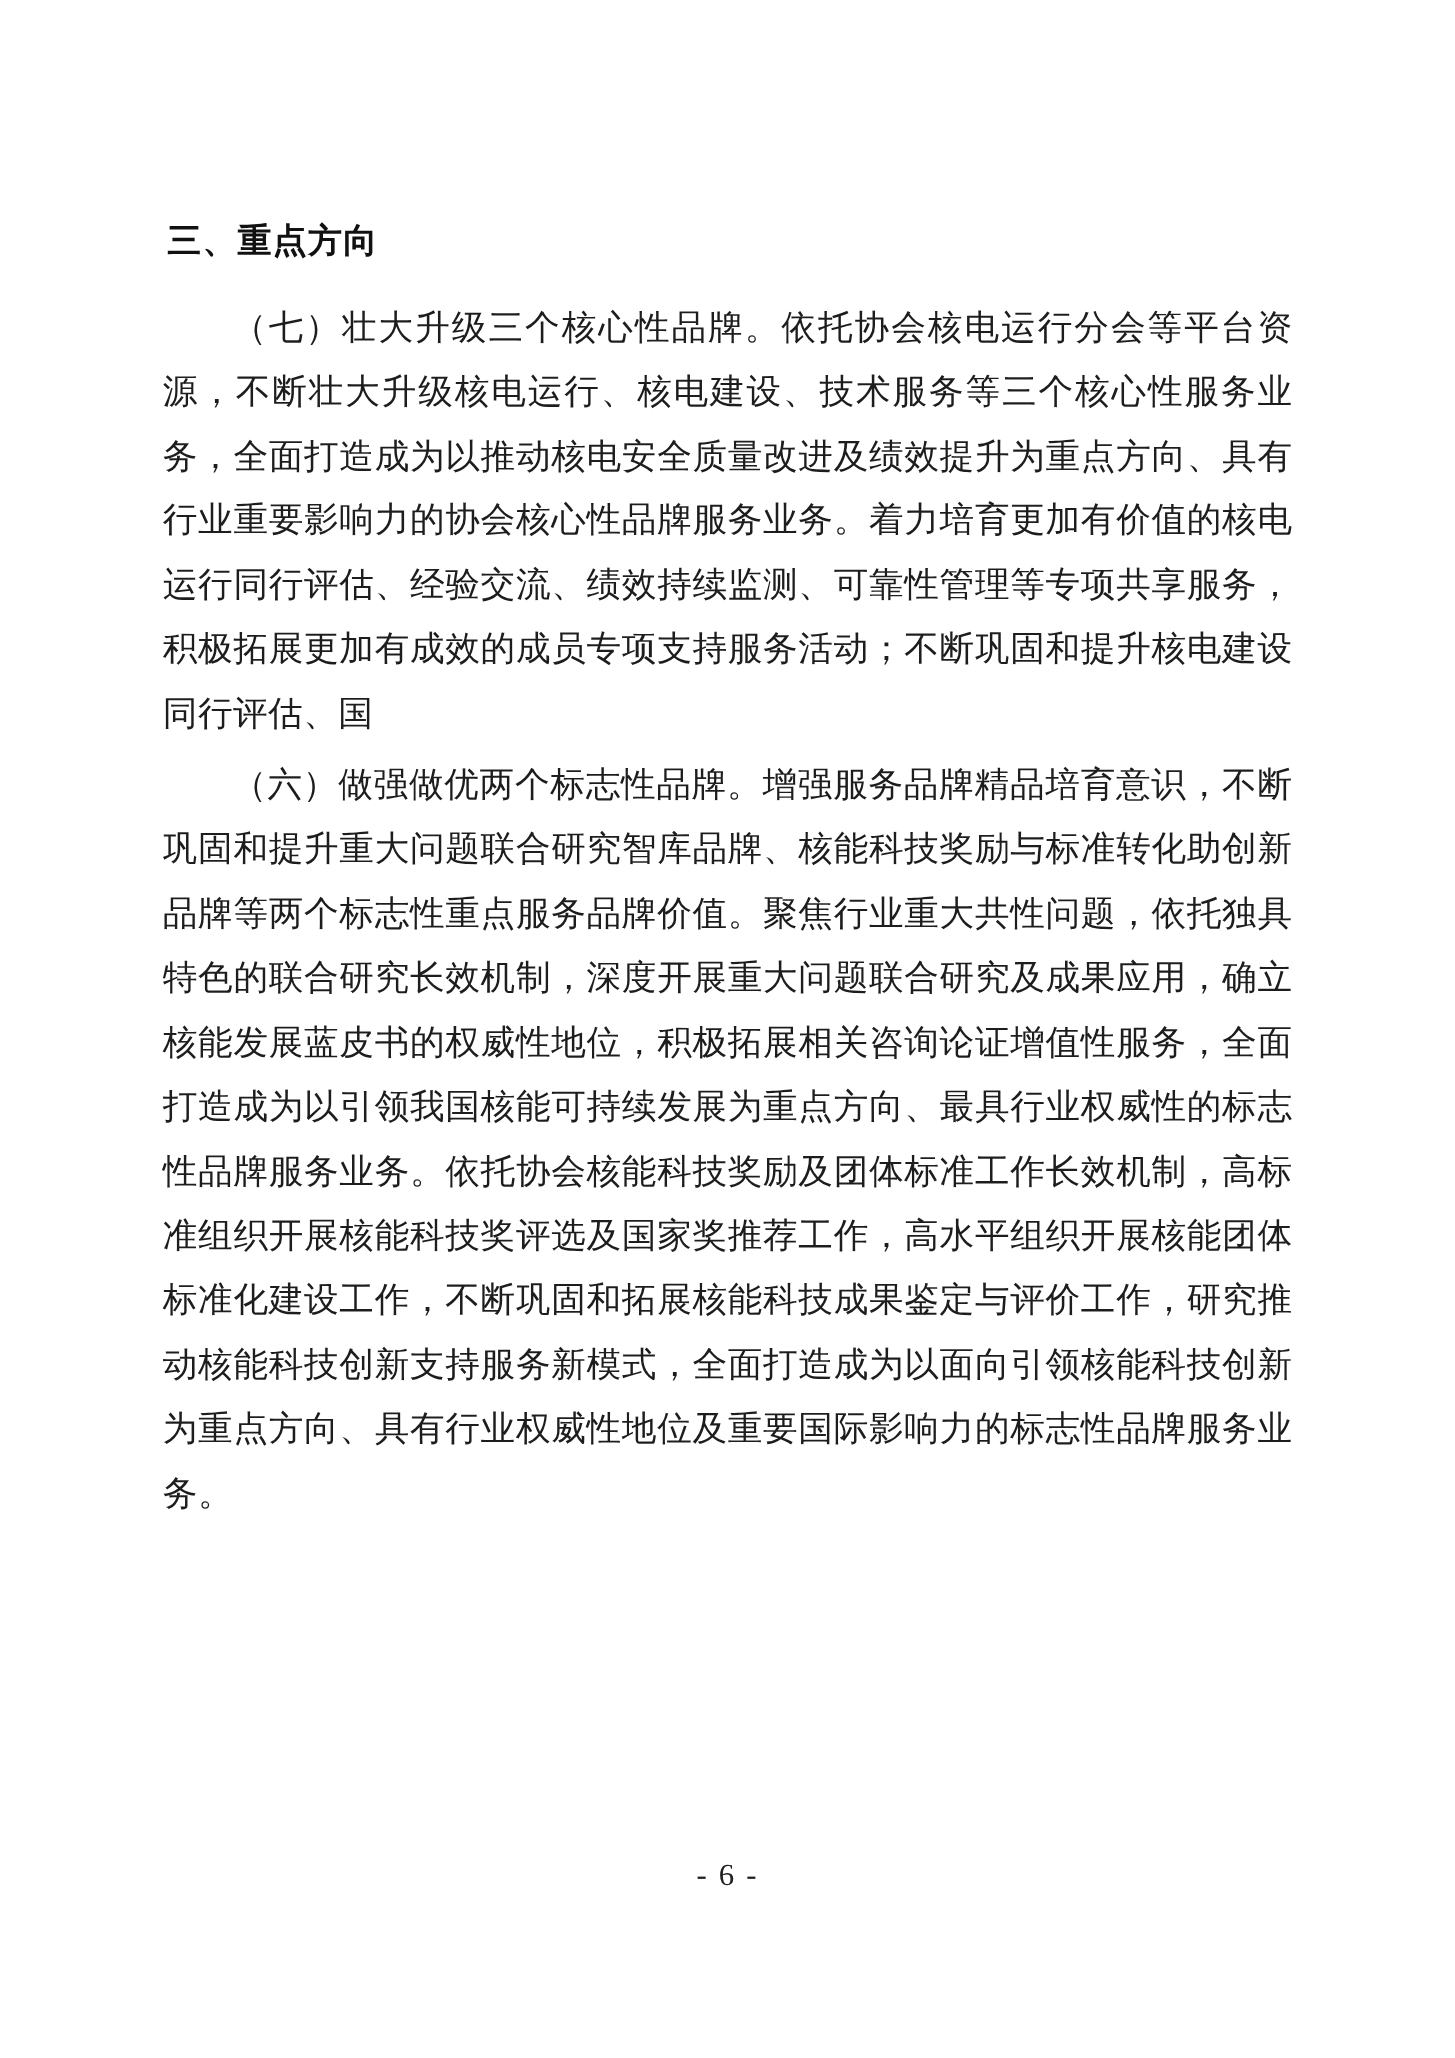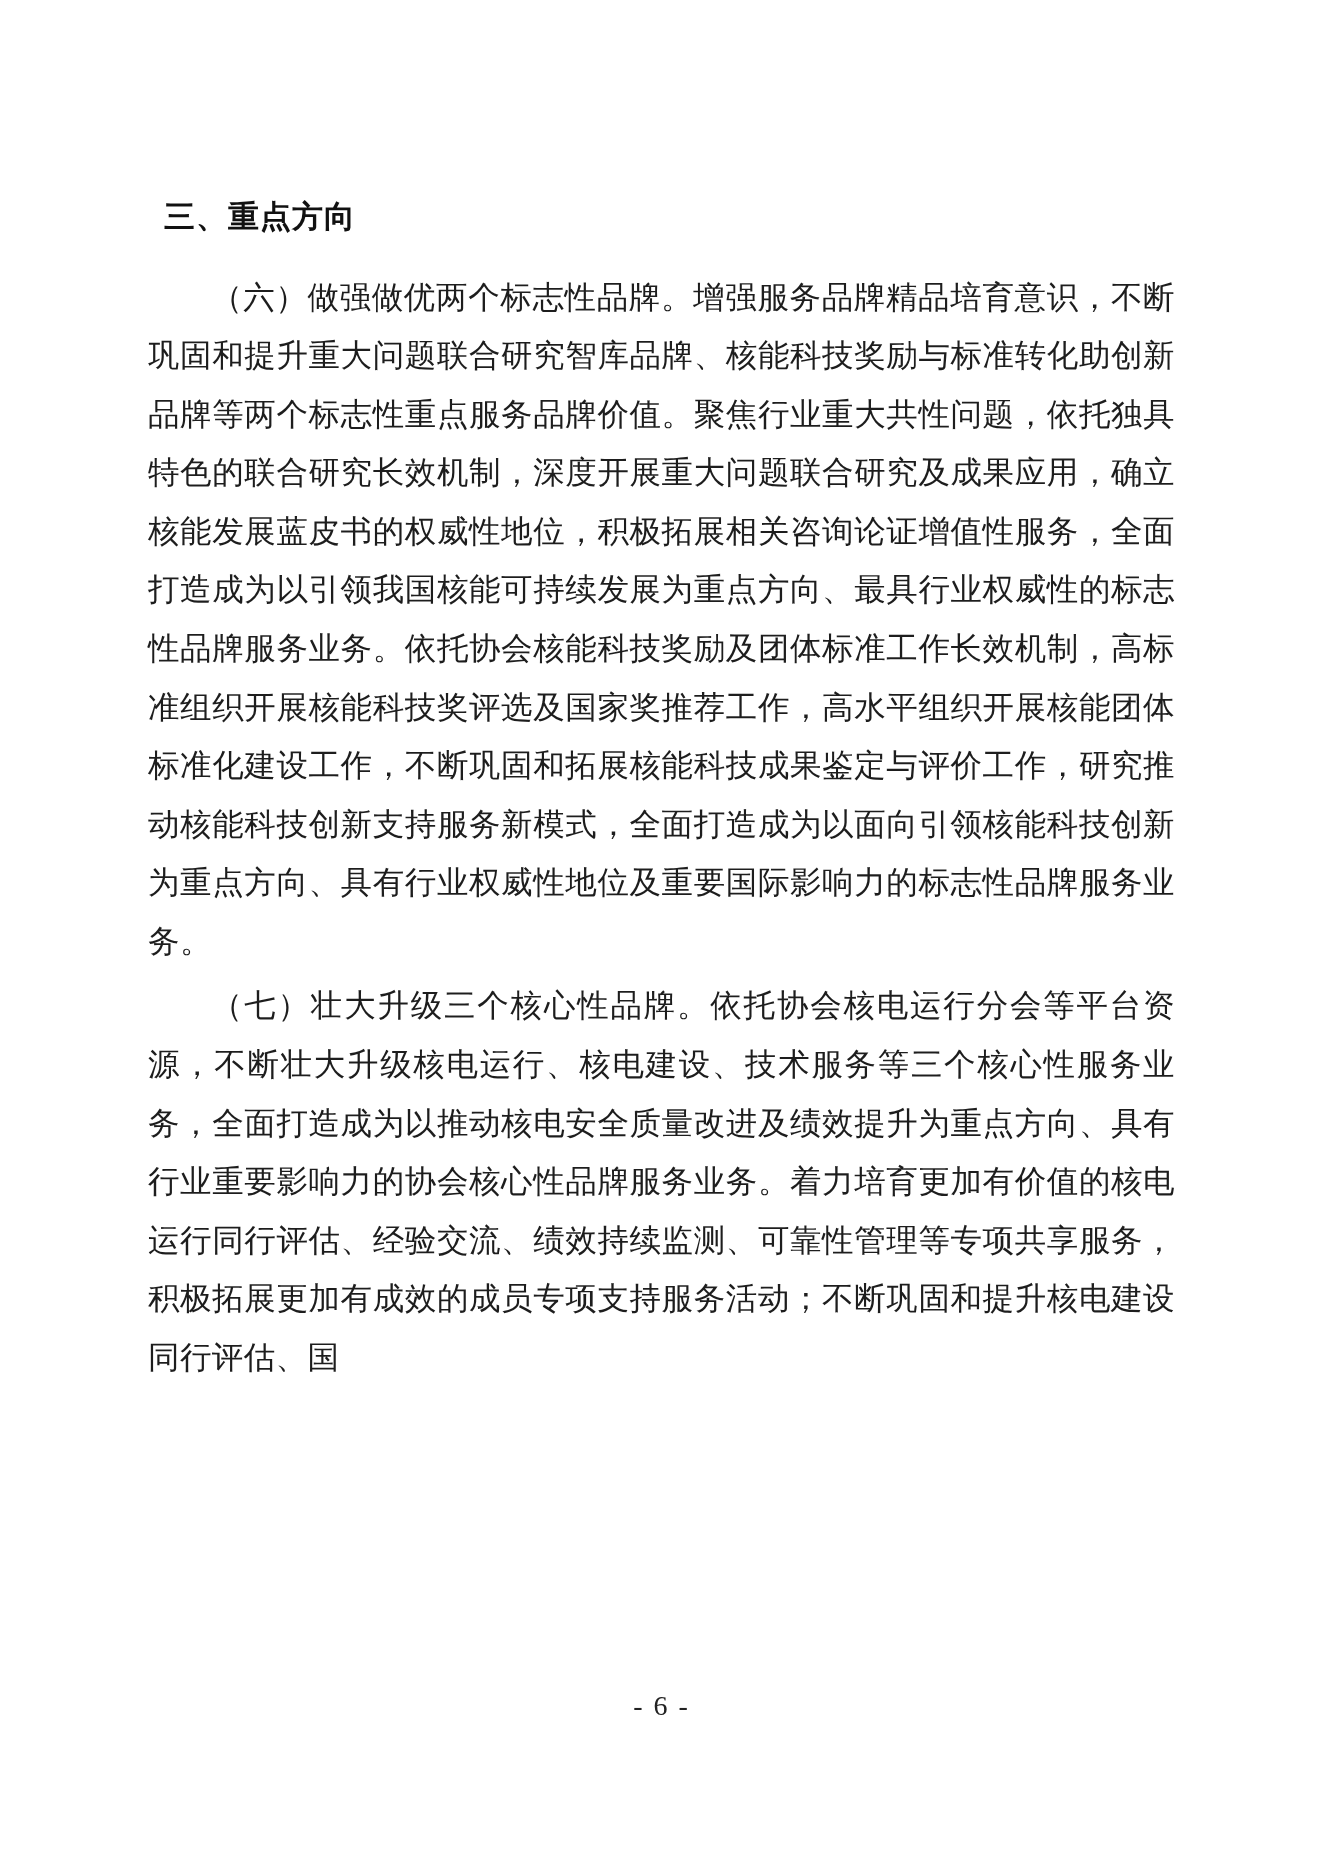--- a/index.html
+++ b/index.html
@@ -17,26 +17,26 @@
     box-sizing: border-box;
     overflow: hidden;
   }
   .content {
     position: absolute;
     left: 148px;
     top: 196px;
     width: 1027px;
   }
   .section-heading {
-    font-family: Liberation Mono, monospace;
+    font-family: Liberation Serif, serif;
     font-weight: bold;
     font-size: 31px;
     letter-spacing: 1px;
     color: #111111;
-    margin: 0 0 26px 16px;
+    margin: 0 0 26px 4px;
     line-height: 1.5;
   }
   .para {
     font-size: 31.5px;
     line-height: 1.86;
     text-align: justify;
     text-justify: inter-ideograph;
     text-indent: 2em;
     margin: 0 0 6px 0;
     color: #1d1d1d;
@@ -53,17 +53,17 @@
     color: #222222;
     letter-spacing: 2px;
   }
 </style>
 </head>
 <body>
 
 <div class="page">
   <div class="content">
     <h2 class="section-heading">三、重点方向</h2>
+    <p class="para">（七）壮大升级三个核心性品牌。依托协会核电运行分会等平台资源，不断壮大升级核电运行、核电建设、技术服务等三个核心性服务业务，全面打造成为以推动核电安全质量改进及绩效提升为重点方向、具有行业重要影响力的协会核心性品牌服务业务。着力培育更加有价值的核电运行同行评估、经验交流、绩效持续监测、可靠性管理等专项共享服务，积极拓展更加有成效的成员专项支持服务活动；不断巩固和提升核电建设同行评估、国</p>
     <p class="para">（六）做强做优两个标志性品牌。增强服务品牌精品培育意识，不断巩固和提升重大问题联合研究智库品牌、核能科技奖励与标准转化助创新品牌等两个标志性重点服务品牌价值。聚焦行业重大共性问题，依托独具特色的联合研究长效机制，深度开展重大问题联合研究及成果应用，确立核能发展蓝皮书的权威性地位，积极拓展相关咨询论证增值性服务，全面打造成为以引领我国核能可持续发展为重点方向、最具行业权威性的标志性品牌服务业务。依托协会核能科技奖励及团体标准工作长效机制，高标准组织开展核能科技奖评选及国家奖推荐工作，高水平组织开展核能团体标准化建设工作，不断巩固和拓展核能科技成果鉴定与评价工作，研究推动核能科技创新支持服务新模式，全面打造成为以面向引领核能科技创新为重点方向、具有行业权威性地位及重要国际影响力的标志性品牌服务业务。</p>
-    <p class="para">（七）壮大升级三个核心性品牌。依托协会核电运行分会等平台资源，不断壮大升级核电运行、核电建设、技术服务等三个核心性服务业务，全面打造成为以推动核电安全质量改进及绩效提升为重点方向、具有行业重要影响力的协会核心性品牌服务业务。着力培育更加有价值的核电运行同行评估、经验交流、绩效持续监测、可靠性管理等专项共享服务，积极拓展更加有成效的成员专项支持服务活动；不断巩固和提升核电建设同行评估、国</p>
   </div>
   <div class="page-number">- 6 -</div>
 </div>
 
 </body></html>

